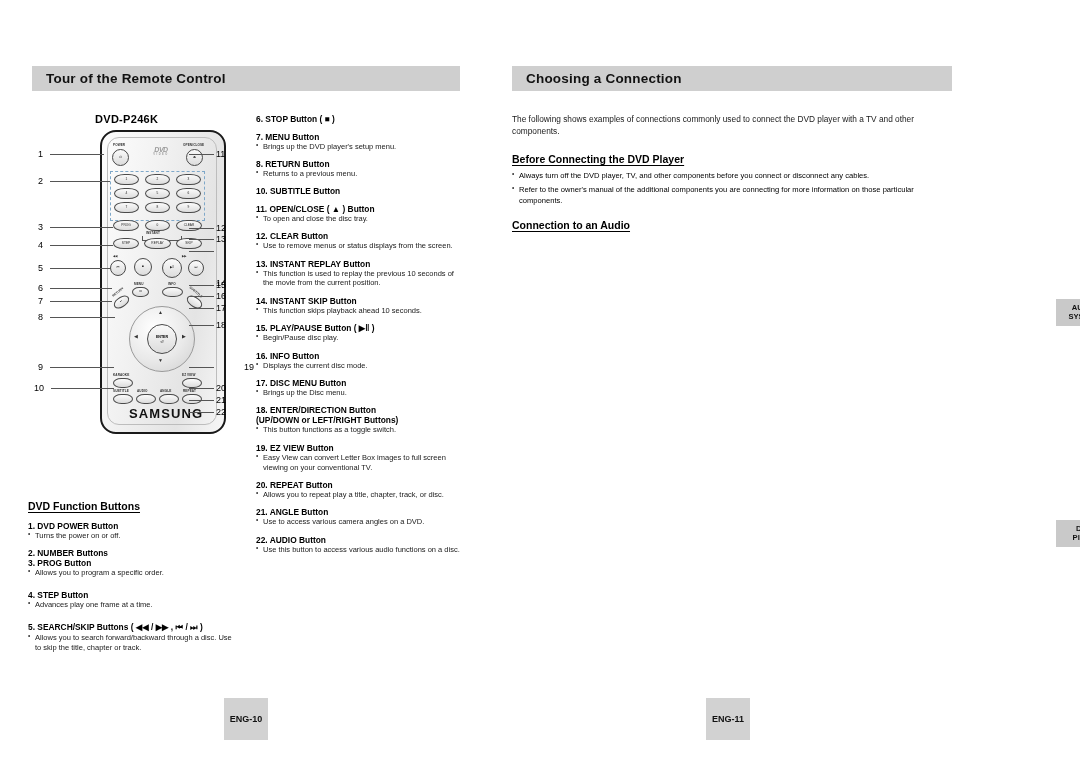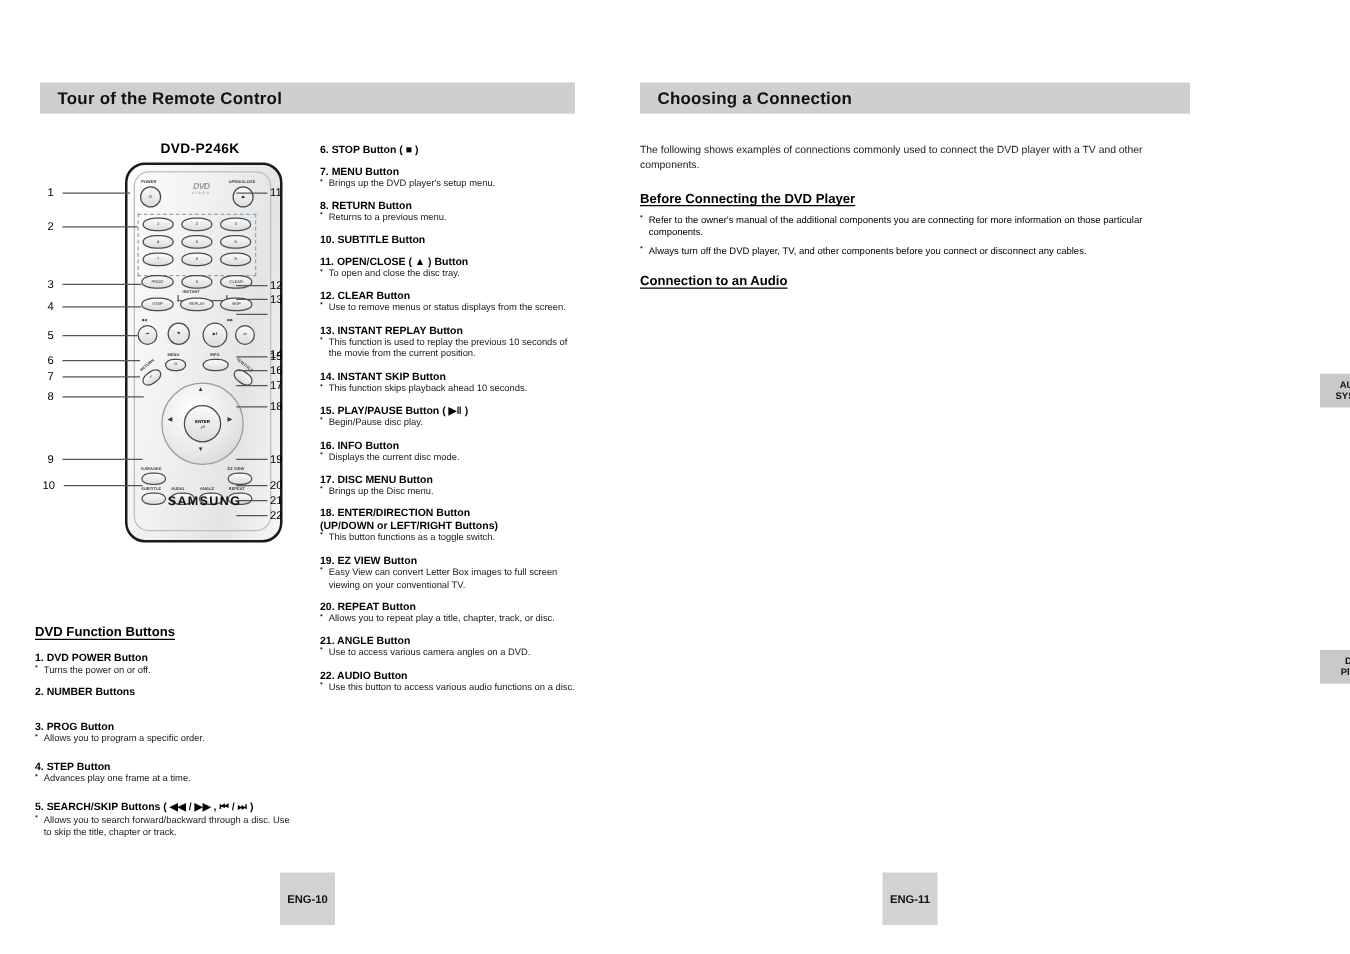--- a/index.html
+++ b/index.html
@@ -36,21 +36,21 @@
     font-size: 10.5px; font-weight: bold; text-decoration: underline;
     text-underline-offset: 2px;
   }
   .body-text { font-size: 8.3px; line-height: 1.45; color: #1a1a1a; }
   .item-title { font-size: 8.4px; font-weight: bold; }
   .item-desc  { font-size: 7.5px; line-height: 1.32; color: #1a1a1a; }
 
   
   .model-name {
     position: absolute; left: 95px; top: 113px;
-    width: 130px; text-align: center;
+    width: 130px; text-align: left;
     font-size: 11px; font-weight: bold; letter-spacing: .3px;
   }
 
   
   .remote-wrap { position: absolute; left: 82px; top: 130px; width: 160px; height: 310px; }
   .remote-shell {
     position: absolute; left: 18px; top: 0; width: 122px; height: 300px;
     border: 2px solid #1a1a1a; border-radius: 16px;
     background: linear-gradient(100deg,#fdfdfd 0%,#f2f2f2 35%,#e4e4e4 72%,#f7f7f7 100%);
   }
@@ -90,22 +90,22 @@
   .dpad-center {
     position: absolute; left: 65px; top: 194px; width: 28px; height: 28px;
     border-radius: 50%; border: 1px solid #4a4a4a;
     background: linear-gradient(180deg,#fafafa,#dcdcdc);
     display: flex; flex-direction: column; align-items: center; justify-content: center;
   }
   .dpad-center .ent { font-size: 3.6px; font-weight: bold; }
   .dpad-arrow { position: absolute; font-size: 5px; color: #333; line-height: 1; }
 
   .samsung-logo {
-    position: absolute; left: 47px; top: 266px; width: 64px; text-align: right;
-    font-size: 10px; font-weight: bold; letter-spacing: 1.1px; color: #111;
+    position: absolute; left: 47px; top: 276px; width: 64px; text-align: right;
+    font-size: 13px; font-weight: bold; letter-spacing: 1.1px; color: #111;
   }
 
   
   .callout { position: absolute; font-size: 9px; color: #000; }
   .leader  { position: absolute; height: 1px; background: #555; }
 
   
   .items-col { position: absolute; left: 256px; top: 114px; width: 205px; }
   .item-block { margin-bottom: 7.5px; }
   .item-block .item-desc { padding-left: 7px; margin-top: 0; }
@@ -260,21 +260,21 @@
     <div class="callout" style="left:216px; top:246px;margin-top:32px;">14</div>
     <div class="leader" style="left:189px; top:251px; width:25px;"></div>
     <div class="callout" style="left:216px; top:280px;">15</div>
     <div class="leader" style="left:189px; top:285px; width:25px;"></div>
     <div class="callout" style="left:216px; top:291px;">16</div>
     <div class="leader" style="left:189px; top:296px; width:25px;"></div>
     <div class="callout" style="left:216px; top:303px;">17</div>
     <div class="leader" style="left:189px; top:308px; width:25px;"></div>
     <div class="callout" style="left:216px; top:320px;">18</div>
     <div class="leader" style="left:189px; top:325px; width:25px;"></div>
-    <div class="callout" style="left:216px; top:362px;">19</div>
+    <div class="callout" style="left:216px; top:362px;padding-left:28px;">19</div>
     <div class="leader" style="left:189px; top:367px; width:25px;"></div>
     <div class="callout" style="left:216px; top:383px;">20</div>
     <div class="leader" style="left:189px; top:388px; width:25px;"></div>
     <div class="callout" style="left:216px; top:395px;">21</div>
     <div class="leader" style="left:189px; top:400px; width:25px;"></div>
     <div class="callout" style="left:216px; top:407px;">22</div>
     <div class="leader" style="left:189px; top:412px; width:25px;"></div>
 
     <div class="items-col">
       <div class="item-block">
@@ -341,21 +341,21 @@
         <div class="item-desc bullet-line">Use this button to access various audio functions on a disc.</div>
       </div>
     </div>
 
     <div class="func-col">
       <div class="h-under sec-title">DVD Function Buttons</div>
       <div class="item-block">
         <div class="item-title">1. DVD POWER Button</div>
         <div class="item-desc bullet-line">Turns the power on or off.</div>
       </div>
-      <div class="item-block" style="margin-bottom:18px;">
+      <div class="item-block" style="margin-bottom:0;">
         <div class="item-title">2. NUMBER Buttons</div>
       </div>
       <div class="item-block" style="margin-bottom:12px;">
         <div class="item-title">3. PROG Button</div>
         <div class="item-desc bullet-line">Allows you to program a specific order.</div>
       </div>
       <div class="item-block" style="margin-bottom:12px;">
         <div class="item-title">4. STEP Button</div>
         <div class="item-desc bullet-line">Advances play one frame at a time.</div>
       </div>
@@ -372,22 +372,22 @@
 
     <div class="section-bar bar-right" style="left:12px;">
       <span class="bar-title">Choosing a Connection</span>
     </div>
 
     <div class="body-text" style="position:absolute; left:12px; top:113px; width:440px;">The following shows examples of connections commonly used to connect the DVD player with a TV and other components.</div>
 
     <div style="position:absolute; left:12px; top:153px; width:440px;">
       <div class="h-under">Before Connecting the DVD Player</div>
       <div class="rp-bullets">
+        <div class="bullet-line">Always turn off the DVD player, TV, and other components before you connect or disconnect any cables.</div>
         <div class="bullet-line">Refer to the owner's manual of the additional components you are connecting for more information on those particular components.</div>
-        <div class="bullet-line">Always turn off the DVD player, TV, and other components before you connect or disconnect any cables.</div>
       </div>
     </div>
 
     <div class="h-under" style="position:absolute; left:12px; top:219px;">Connection to an Audio </div>
 
     <div class="diagram">
 
       <div class="grey-tag" style="left:44px; top:56px; width:44px;">
         <span>AUDIO</span><br>
         <span>SYSTEM</span>

